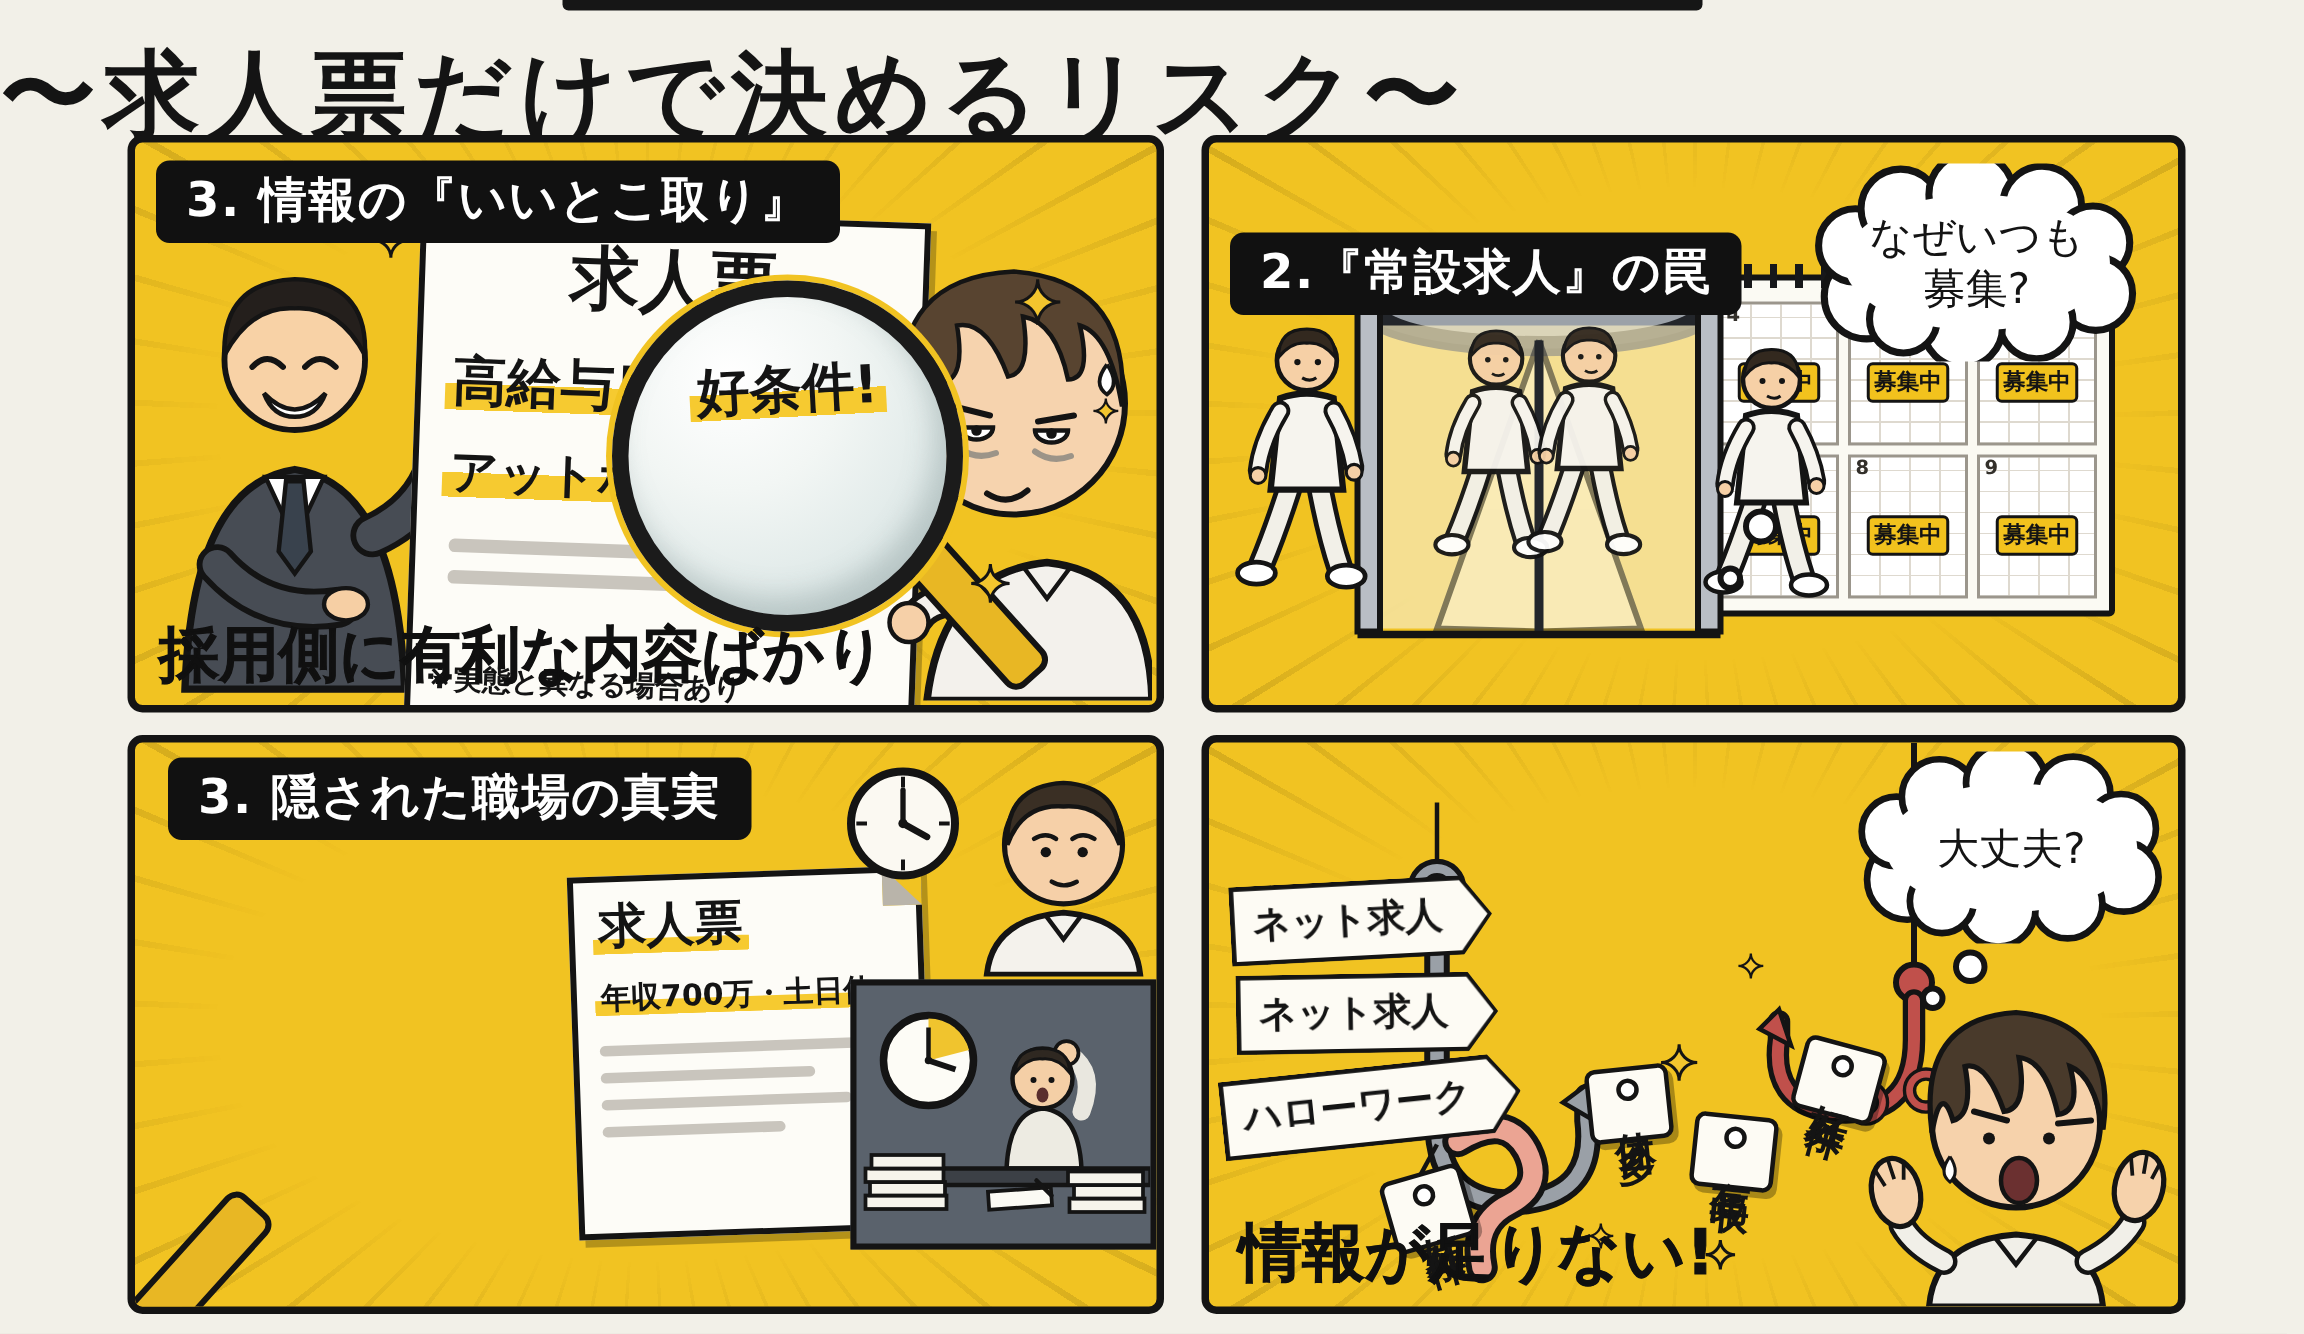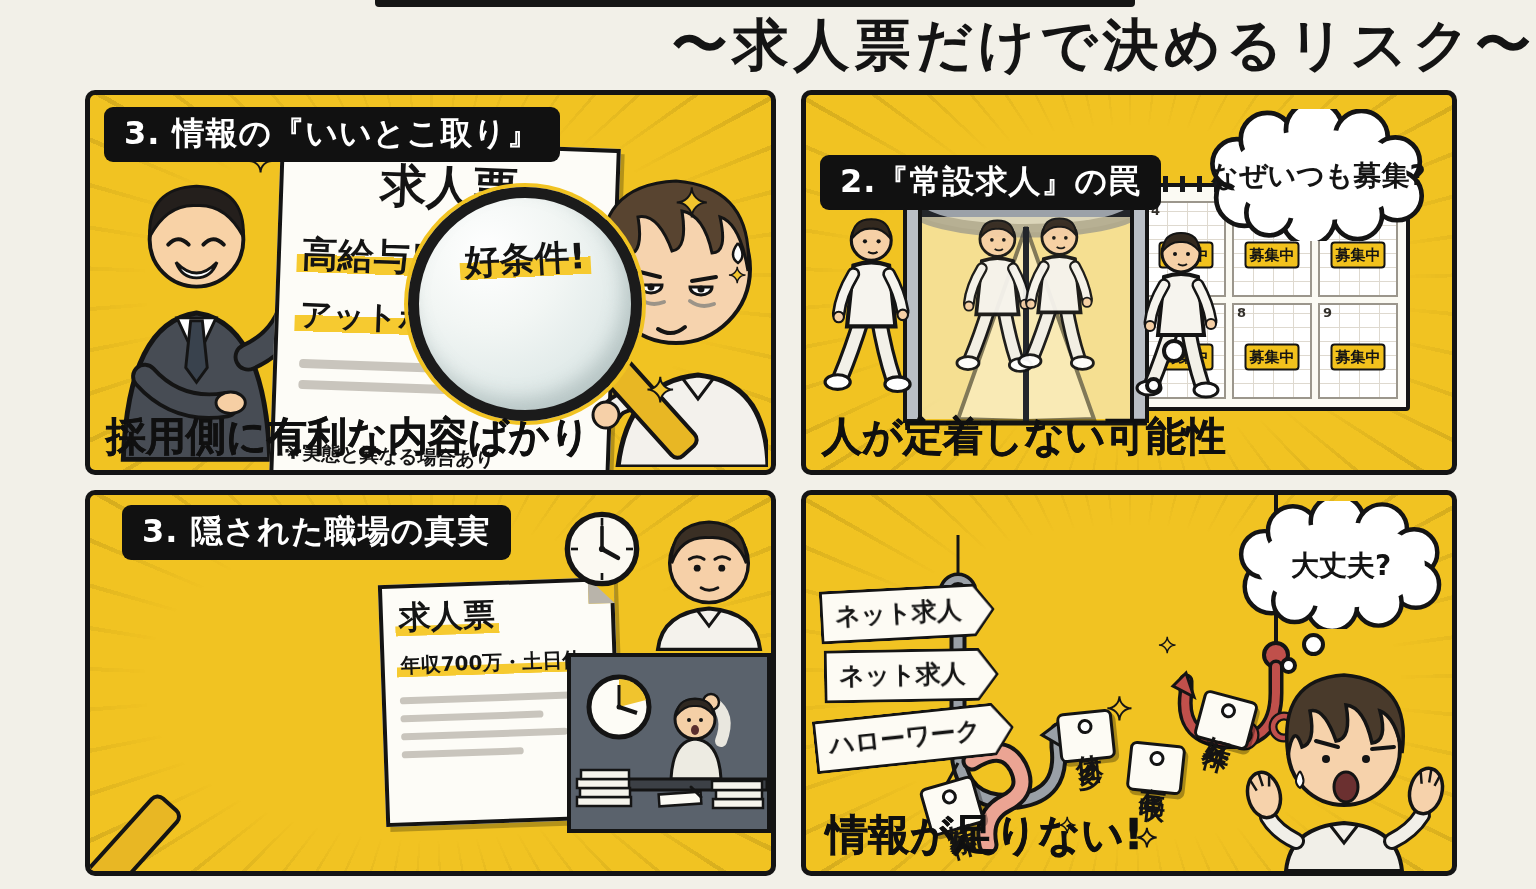--- a/index.html
+++ b/index.html
@@ -2,21 +2,21 @@
 <html><head>
 <meta charset="utf-8">
 <style>
   html,body{margin:0;padding:0;background:#e9e7df;}
   #canvas{position:relative;width:1536px;height:889px;background:#f2f0e8;overflow:hidden;
     font-family:"DejaVu Sans","Liberation Sans",sans-serif;color:#141414;}
   .abs{position:absolute;}
   
   .top-cut{position:absolute;left:375px;top:0;width:760px;height:7px;background:#161616;border-radius:0 0 4px 4px;}
   
-  .main-title{position:absolute;left:0;top:8px;width:100%;text-align:right;font-size:56px;font-weight:900;
+  .main-title{position:absolute;left:0;top:20px;width:100%;text-align:left;font-size:64px;font-weight:900;
     letter-spacing:5px;color:#141414;}
   
   .panel{position:absolute;background:#f1c322;border:5px solid #141414;border-radius:10px;overflow:hidden;}
   .panel .burst{position:absolute;inset:-8%;pointer-events:none;z-index:1;
     background:repeating-conic-gradient(from 0deg at 50% 50%, rgba(45,32,0,.13) 0deg .7deg, transparent .7deg 6.8deg);
     -webkit-mask:radial-gradient(ellipse 72% 72% at 50% 50%, transparent 50%, #000 80%);
     mask:radial-gradient(ellipse 72% 72% at 50% 50%, transparent 50%, #000 80%);}
   .hdr{position:absolute;background:#111;color:#fff;font-weight:900;font-size:32px;line-height:1.1;
     padding:9px 20px 11px;border-radius:9px;letter-spacing:1px;z-index:8;white-space:nowrap;}
   .cap{position:absolute;font-weight:900;font-size:40px;color:#101010;z-index:9;white-space:nowrap;
@@ -29,22 +29,22 @@
   
   .lens{position:absolute;border-radius:50%;border:11px solid #1b1b1b;z-index:5;
     background:radial-gradient(circle at 32% 26%, #ffffff 0%, #f2f6f4 35%, #dfe9e8 70%, #cfdcdc 100%);
     box-shadow:0 0 0 4px #f1c322, inset -8px -12px 18px rgba(120,140,140,.35);}
   .handle{position:absolute;background:#e8b724;border:4px solid #141414;border-radius:10px;z-index:4;}
   
   .paper{position:absolute;background:#fdfcf7;border:4px solid #141414;z-index:3;box-shadow:4px 5px 0 rgba(0,0,0,.25);}
   
   .cloud-wrap{position:absolute;z-index:10;}
   .cloud-wrap svg{position:absolute;inset:0;width:100%;height:100%;}
-  .cloud-text{position:absolute;inset:0;display:flex;flex-direction:row;align-items:center;justify-content:center;
-    font-weight:700;line-height:1.25;z-index:2;text-align:center;}
+  .cloud-text{position:absolute;inset:0;display:flex;flex-direction:column;align-items:center;justify-content:center;
+    font-weight:400;line-height:1.25;z-index:2;text-align:center;}
   .puff{position:absolute;background:#fff;border:4px solid #141414;border-radius:50%;z-index:10;}
   
   .bubrect{position:absolute;background:#fff;border:4px solid #111;border-radius:14px;z-index:10;
     box-shadow:0 0 0 3px #fff, 0 0 0 7px #111;display:flex;flex-direction:column;align-items:center;justify-content:center;
     font-weight:900;line-height:1.3;text-align:center;}
   
   .cal{position:absolute;background:#fbfaf3;border:4px solid #141414;border-radius:4px;z-index:2;padding:14px 8px 8px;}
   .cal-spiral{position:absolute;top:-11px;left:8px;right:8px;height:16px;z-index:3;
     background:repeating-linear-gradient(90deg,#17181a 0 5px,transparent 5px 17px);}
   .cal-grid{display:grid;grid-template-columns:repeat(3,1fr);gap:6px;height:100%;}
@@ -240,21 +240,20 @@
       <div class="cloud-text" style="font-size:28px;">
         <span>なぜいつも</span>
         <span>募集?</span>
       </div>
     </div>
 
     <div class="puff" style="right:266px;top:244px;width:16px;height:16px;"></div>
     <div class="puff" style="right:290px;top:282px;width:9px;height:9px;"></div>
 
     <div class="hdr" style="left:14px;top:28px;margin-top:32px;">2.『常設求人』の罠</div>
-    <div class="cap" style="left:16px;bottom:6px;">人が定着しない可能性</div>
   </div>
 
   <div class="panel" style="left:85px;top:490px;width:681px;height:376px;">
     <div class="burst"></div>
 
     <svg class="abs" style="left:472px;top:14px;width:80px;height:80px;z-index:8;" viewBox="0 0 90 90">
       <circle cx="45" cy="45" r="39" fill="#fbf9f2" stroke="#141414" stroke-width="6"></circle>
       <g stroke="#141414" stroke-width="3">
         <line x1="45" y1="10" x2="45" y2="18"></line>
           <line x1="45" y1="72" x2="45" y2="80"></line>
@@ -315,21 +314,21 @@
             <rect x="10" y="113" width="48" height="9"></rect>
           <rect x="142" y="142" width="50" height="9"></rect>
             <rect x="145" y="133" width="46" height="9"></rect>
           <rect x="141" y="124" width="50" height="9"></rect>
         </g>
         <rect x="88" y="136" width="42" height="12" fill="#fbfaf4" stroke="#141414" stroke-width="2.5" transform="rotate(-4 109 142)"></rect>
         <path d="M120 130 l10 10" stroke="#141414" stroke-width="3" stroke-linecap="round"></path>
       </svg>
     </div>
 
-    <div class="hdr" style="left:32px;top:10px;">3. 隠された職場の真実</div>
+    <div class="hdr" style="left:22px;top:10px;">3. 隠された職場の真実</div>
   </div>
 
   <div class="panel" style="left:801px;top:490px;width:646px;height:376px;">
     <div class="burst"></div>
 
     <svg class="abs" style="left:0;top:0;width:646px;height:376px;z-index:3;pointer-events:none;" viewBox="0 0 646 376">
       <line x1="152" y1="40" x2="152" y2="84" stroke="#141414" stroke-width="3"></line>
       <circle cx="152" cy="97" r="13" fill="none" stroke="#141414" stroke-width="13"></circle>
       <circle cx="152" cy="97" r="13" fill="none" stroke="#9aa0a7" stroke-width="6"></circle>
       <path d="M152 112 L152 252 Q152 312 212 306 Q258 300 252 252 L252 236" stroke="#141414" stroke-width="17" fill="none" stroke-linecap="round"></path>

